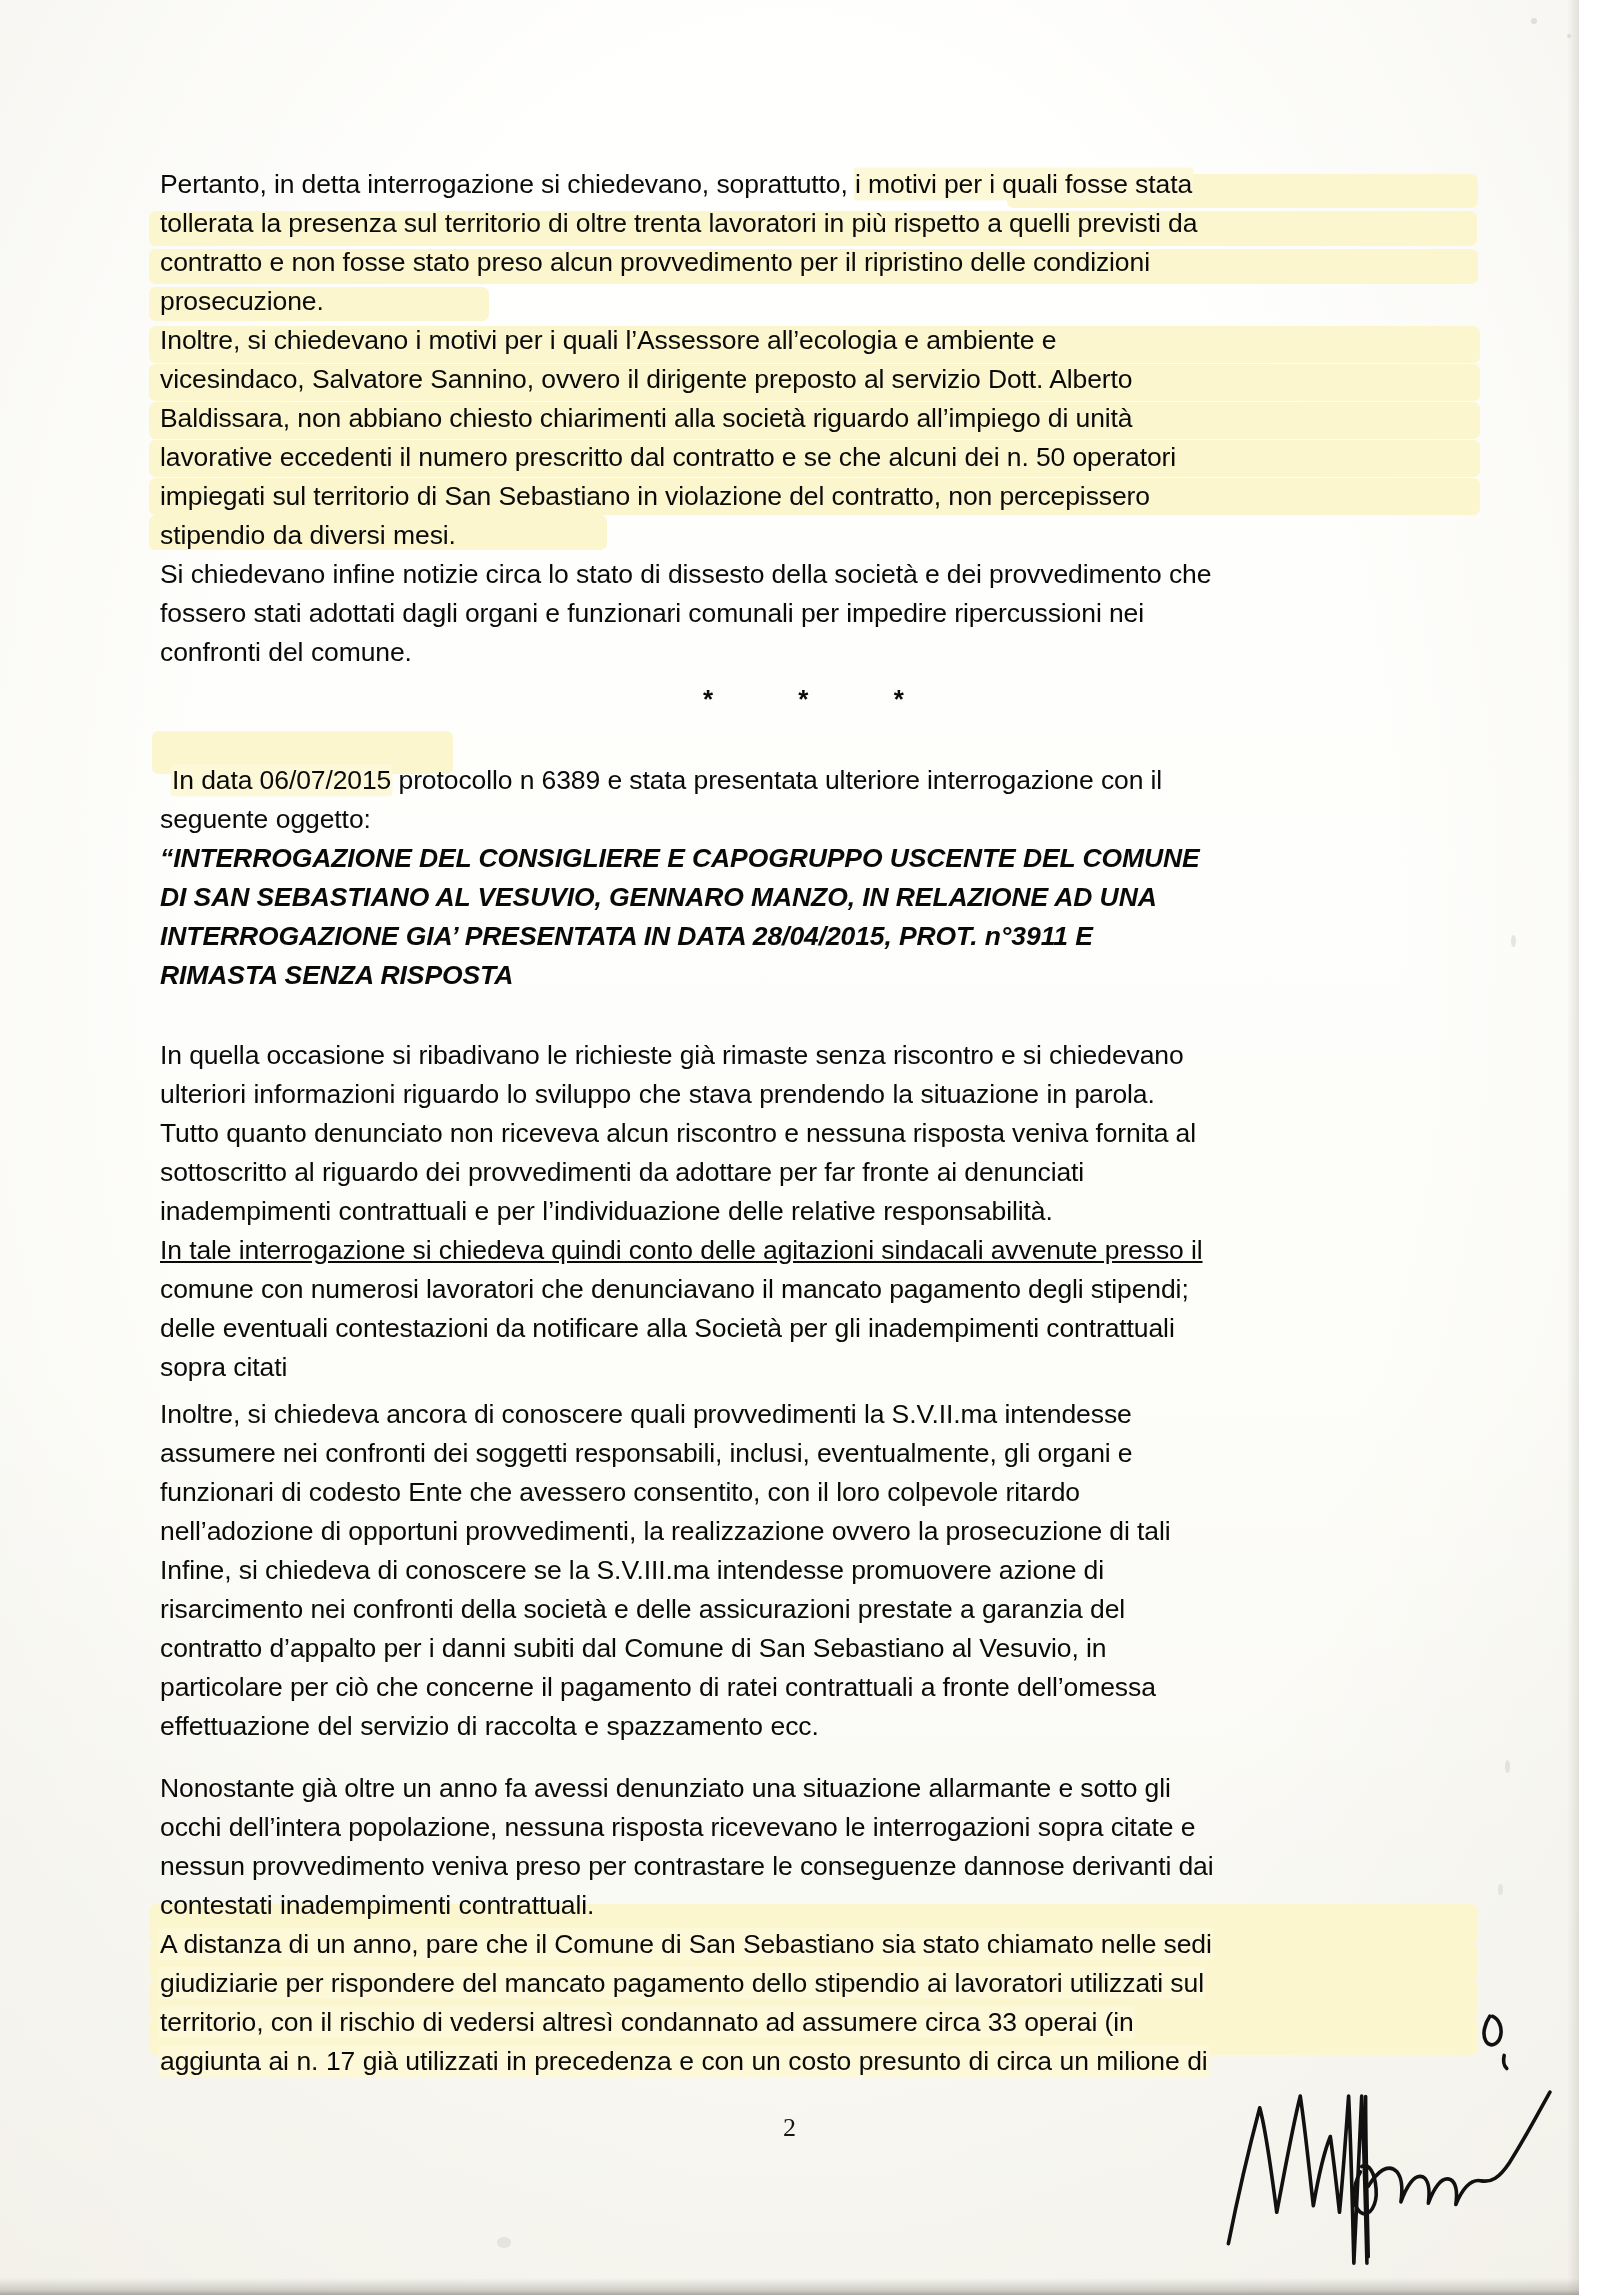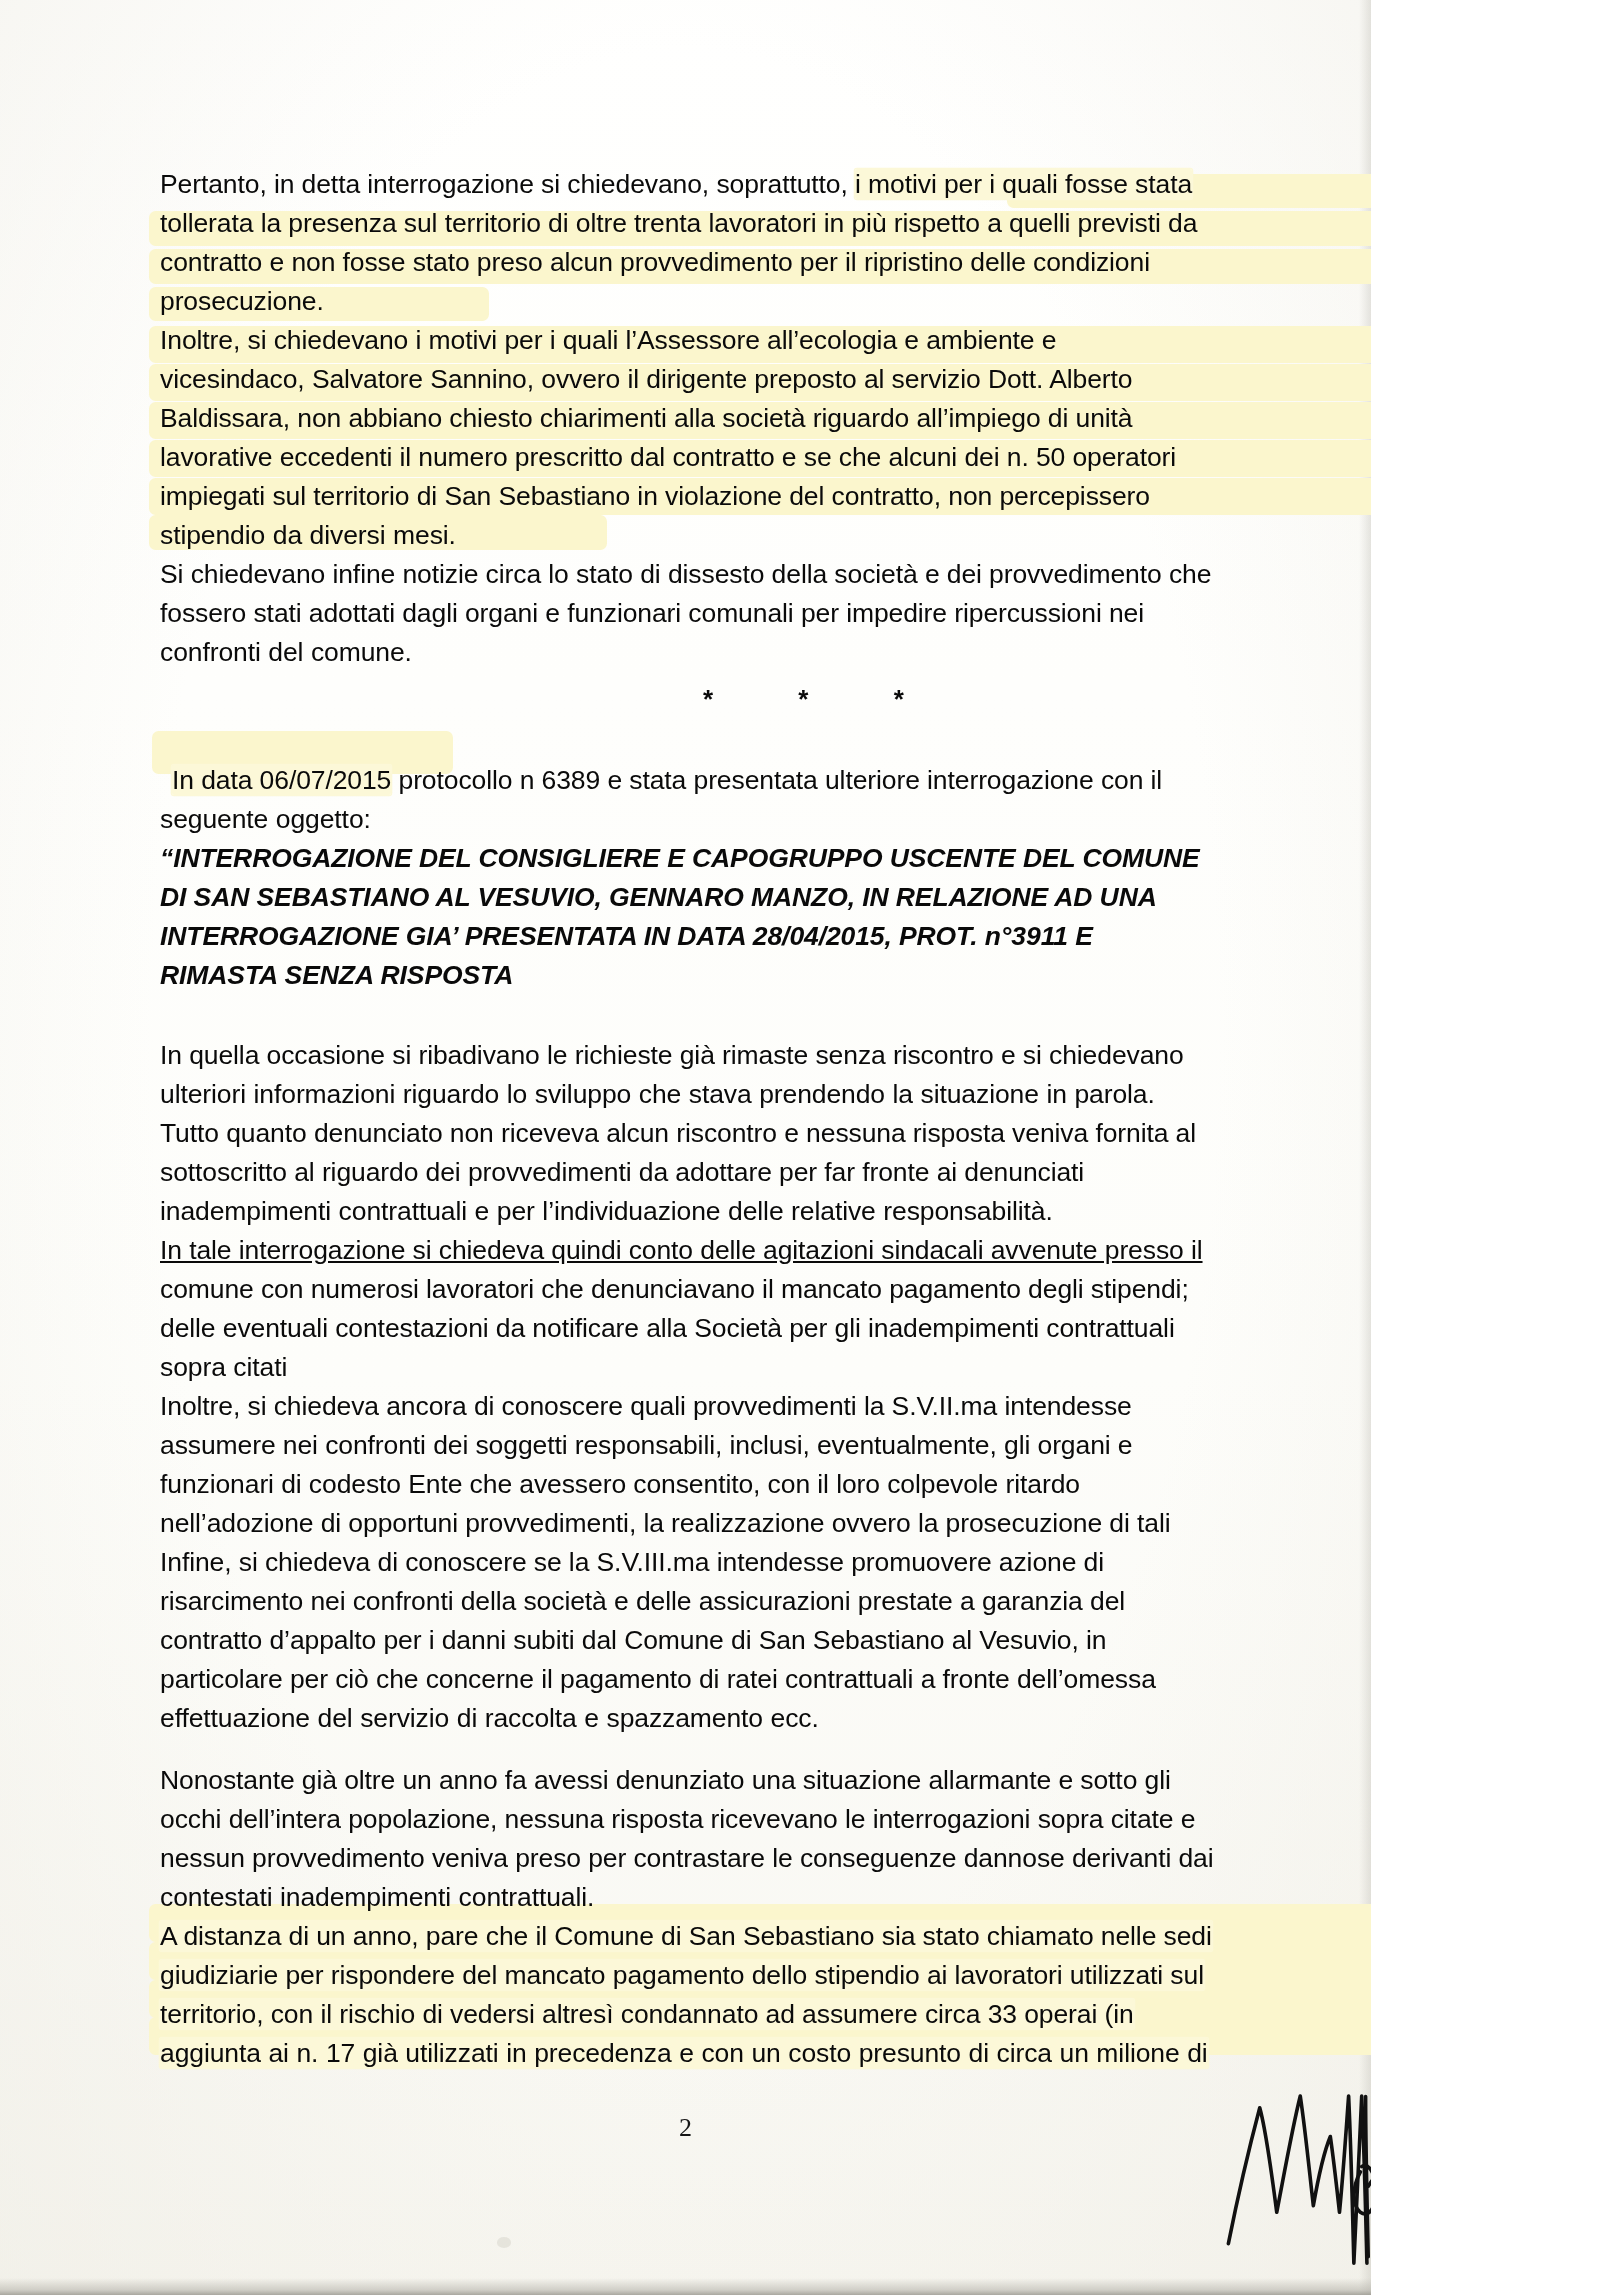--- a/index.html
+++ b/index.html
@@ -2,21 +2,21 @@
 <html style="font-size:10.5px"><head>
 <meta charset="utf-8">
 <style>
   html, body {
     margin: 0;
     padding: 0;
     background: #ffffff;
   }
   #page {
     position: relative;
-    width: 1371px;
+    width: 1579px;
     height: 2295px;
     background: #fdfdfb;
     overflow: hidden;
     font-family: "Liberation Sans", sans-serif;
     color: #0a0a0a;
   }
   
   #page::before {
     content: "";
     position: absolute;
@@ -212,21 +212,21 @@
     </p>
 
     <p class="para">
       <span class="line" style="word-spacing: 0px; text-decoration: underline;"><span>In tale interrogazione si chiedeva quindi conto delle agitazioni sindacali avvenute presso il</span></span>
       <span class="line" style="word-spacing: 0px;"><span>comune con numerosi lavoratori che denunciavano il mancato pagamento degli stipendi;</span></span>
       <span class="line" style="word-spacing: 0px;"><span>delle eventuali contestazioni da notificare alla Società per gli inadempimenti  contrattuali</span></span>
       <span class="line"><span>sopra citati</span></span>
     </p>
 
     <p class="para">
-      <span class="line" style="word-spacing: 0px;"><span>Inoltre, si chiedeva ancora di conoscere quali provvedimenti la S.V.II.ma intendesse</span></span>
+      <span class="line" style="word-spacing: 0px; margin-top: 8px;"><span>Inoltre, si chiedeva ancora di conoscere quali provvedimenti la S.V.II.ma intendesse</span></span>
       <span class="line" style="word-spacing: 0px;"><span>assumere nei confronti dei soggetti responsabili, inclusi, eventualmente, gli organi e</span></span>
       <span class="line" style="word-spacing: 0px;"><span>funzionari di codesto Ente che avessero consentito, con il loro colpevole ritardo</span></span>
       <span class="line" style="word-spacing: 0px;"><span>nell’adozione di opportuni provvedimenti, la realizzazione ovvero la prosecuzione di tali</span></span>
     </p>
 
     <p class="para">
       <span class="line" style="word-spacing: 0px;"><span>Infine, si chiedeva di conoscere se la S.V.III.ma intendesse promuovere azione di</span></span>
       <span class="line" style="word-spacing: 0px;"><span>risarcimento nei confronti della società e delle assicurazioni prestate a garanzia del</span></span>
       <span class="line" style="word-spacing: 0px;"><span>contratto d’appalto per i danni subiti dal Comune di San Sebastiano al Vesuvio, in</span></span>
       <span class="line" style="word-spacing: 0px;"><span>particolare per ciò che concerne il pagamento di ratei contrattuali a fronte dell’omessa</span></span>

